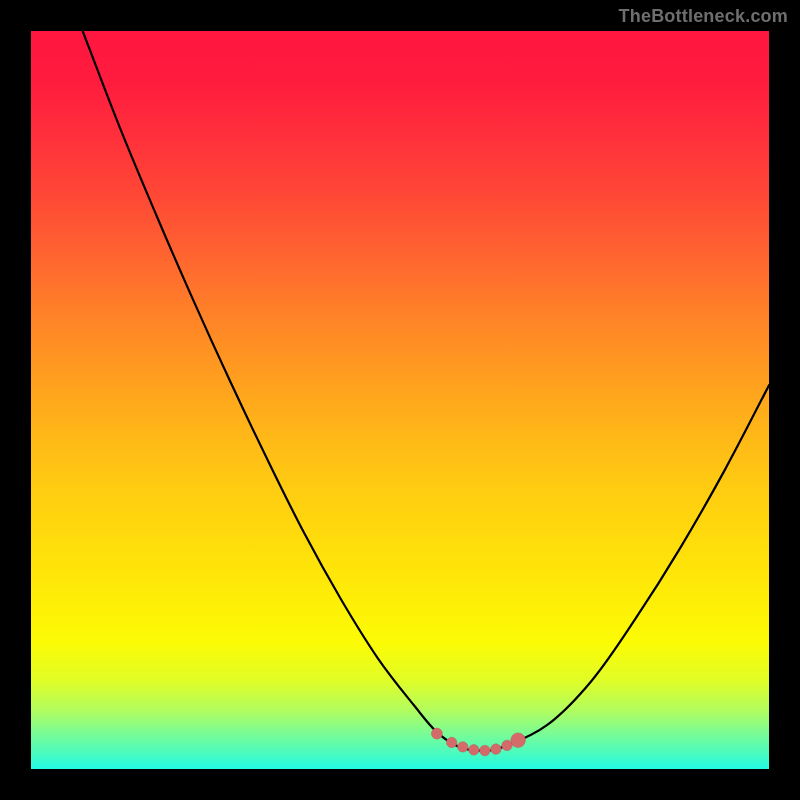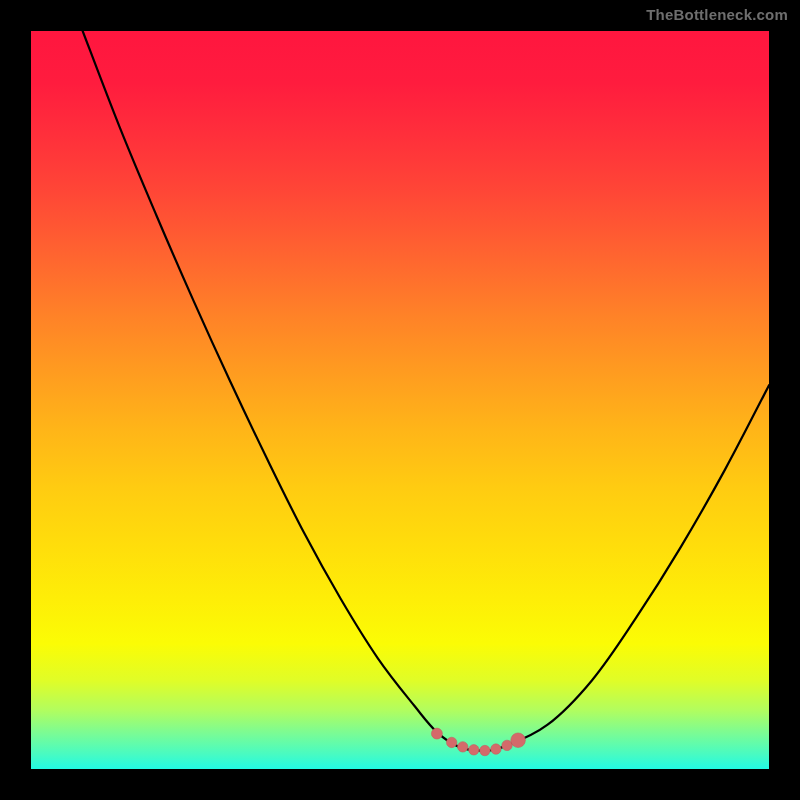--- a/index.html
+++ b/index.html
@@ -50,21 +50,21 @@
     position: absolute;
     left: 0;
     top: 0;
     width: 738px;
     height: 738px;
   }
   .watermark {
     position: absolute;
     top: 6px;
     right: 12px;
-    font-size: 15px;
+    font-size: 18px;
     font-weight: 600;
     color: #6e6e6e;
     letter-spacing: 0.2px;
     user-select: none;
   }
 </style>
 </head>
 <body>
 
 <div class="frame">

